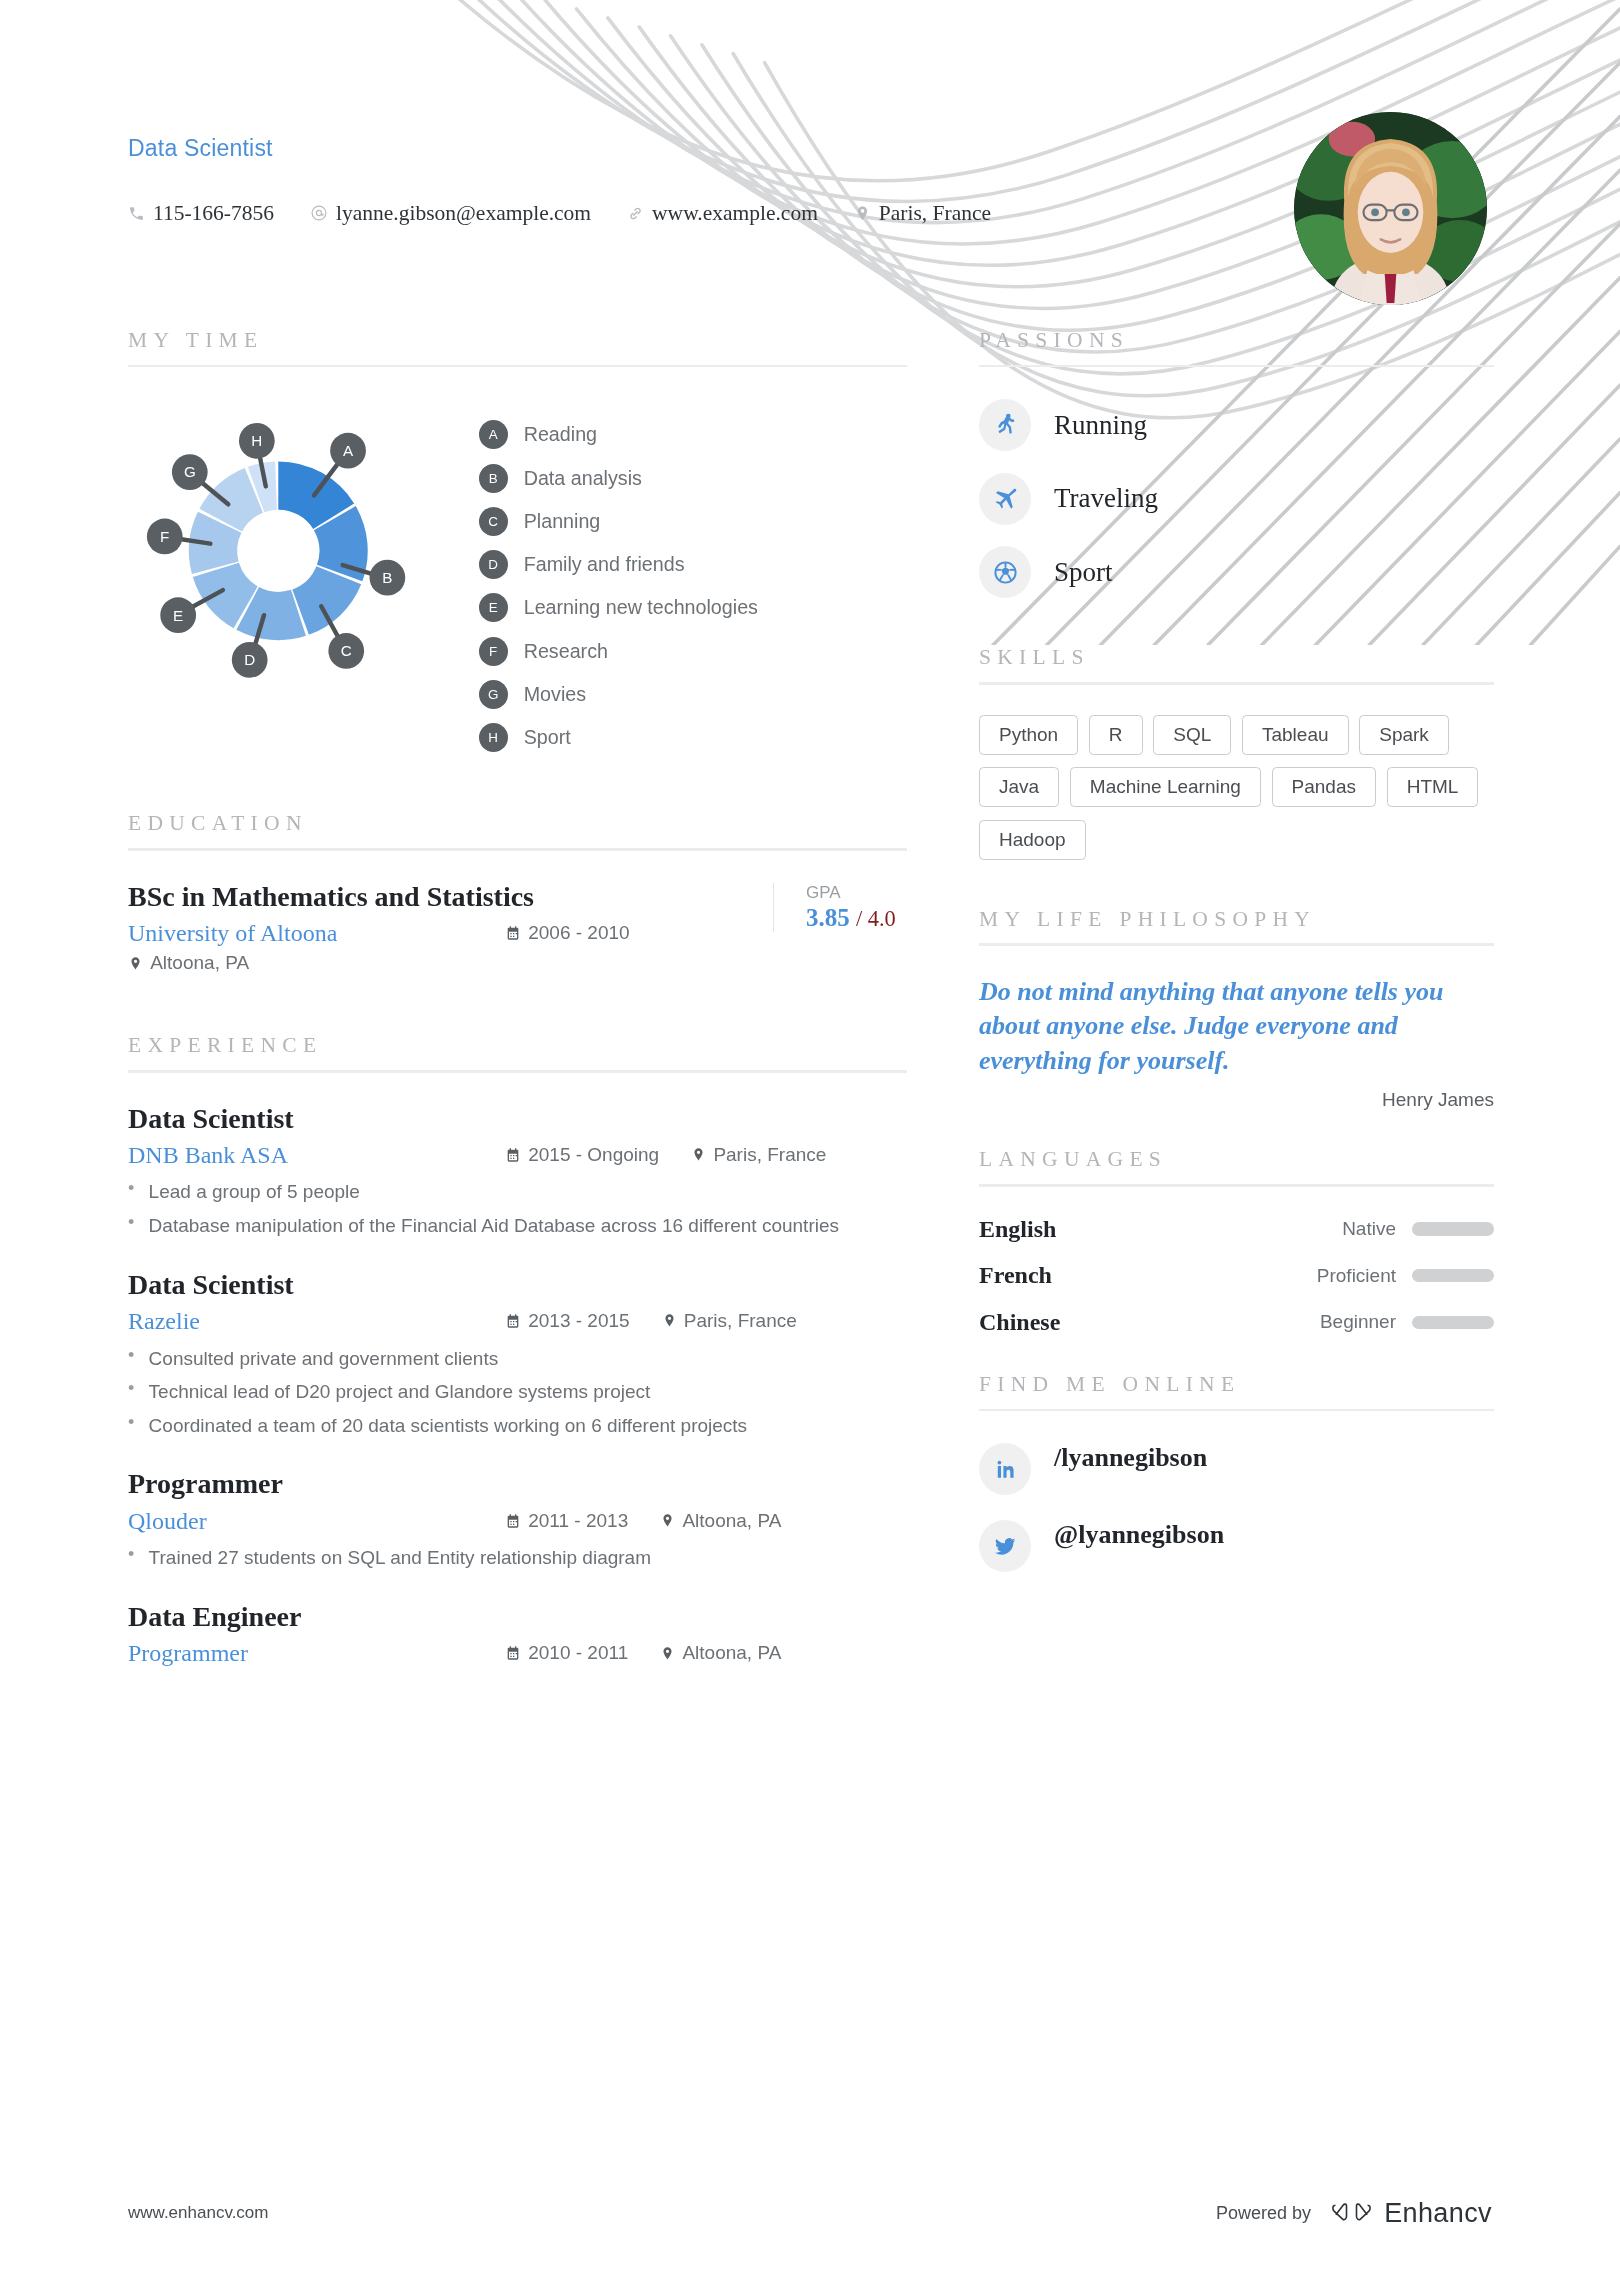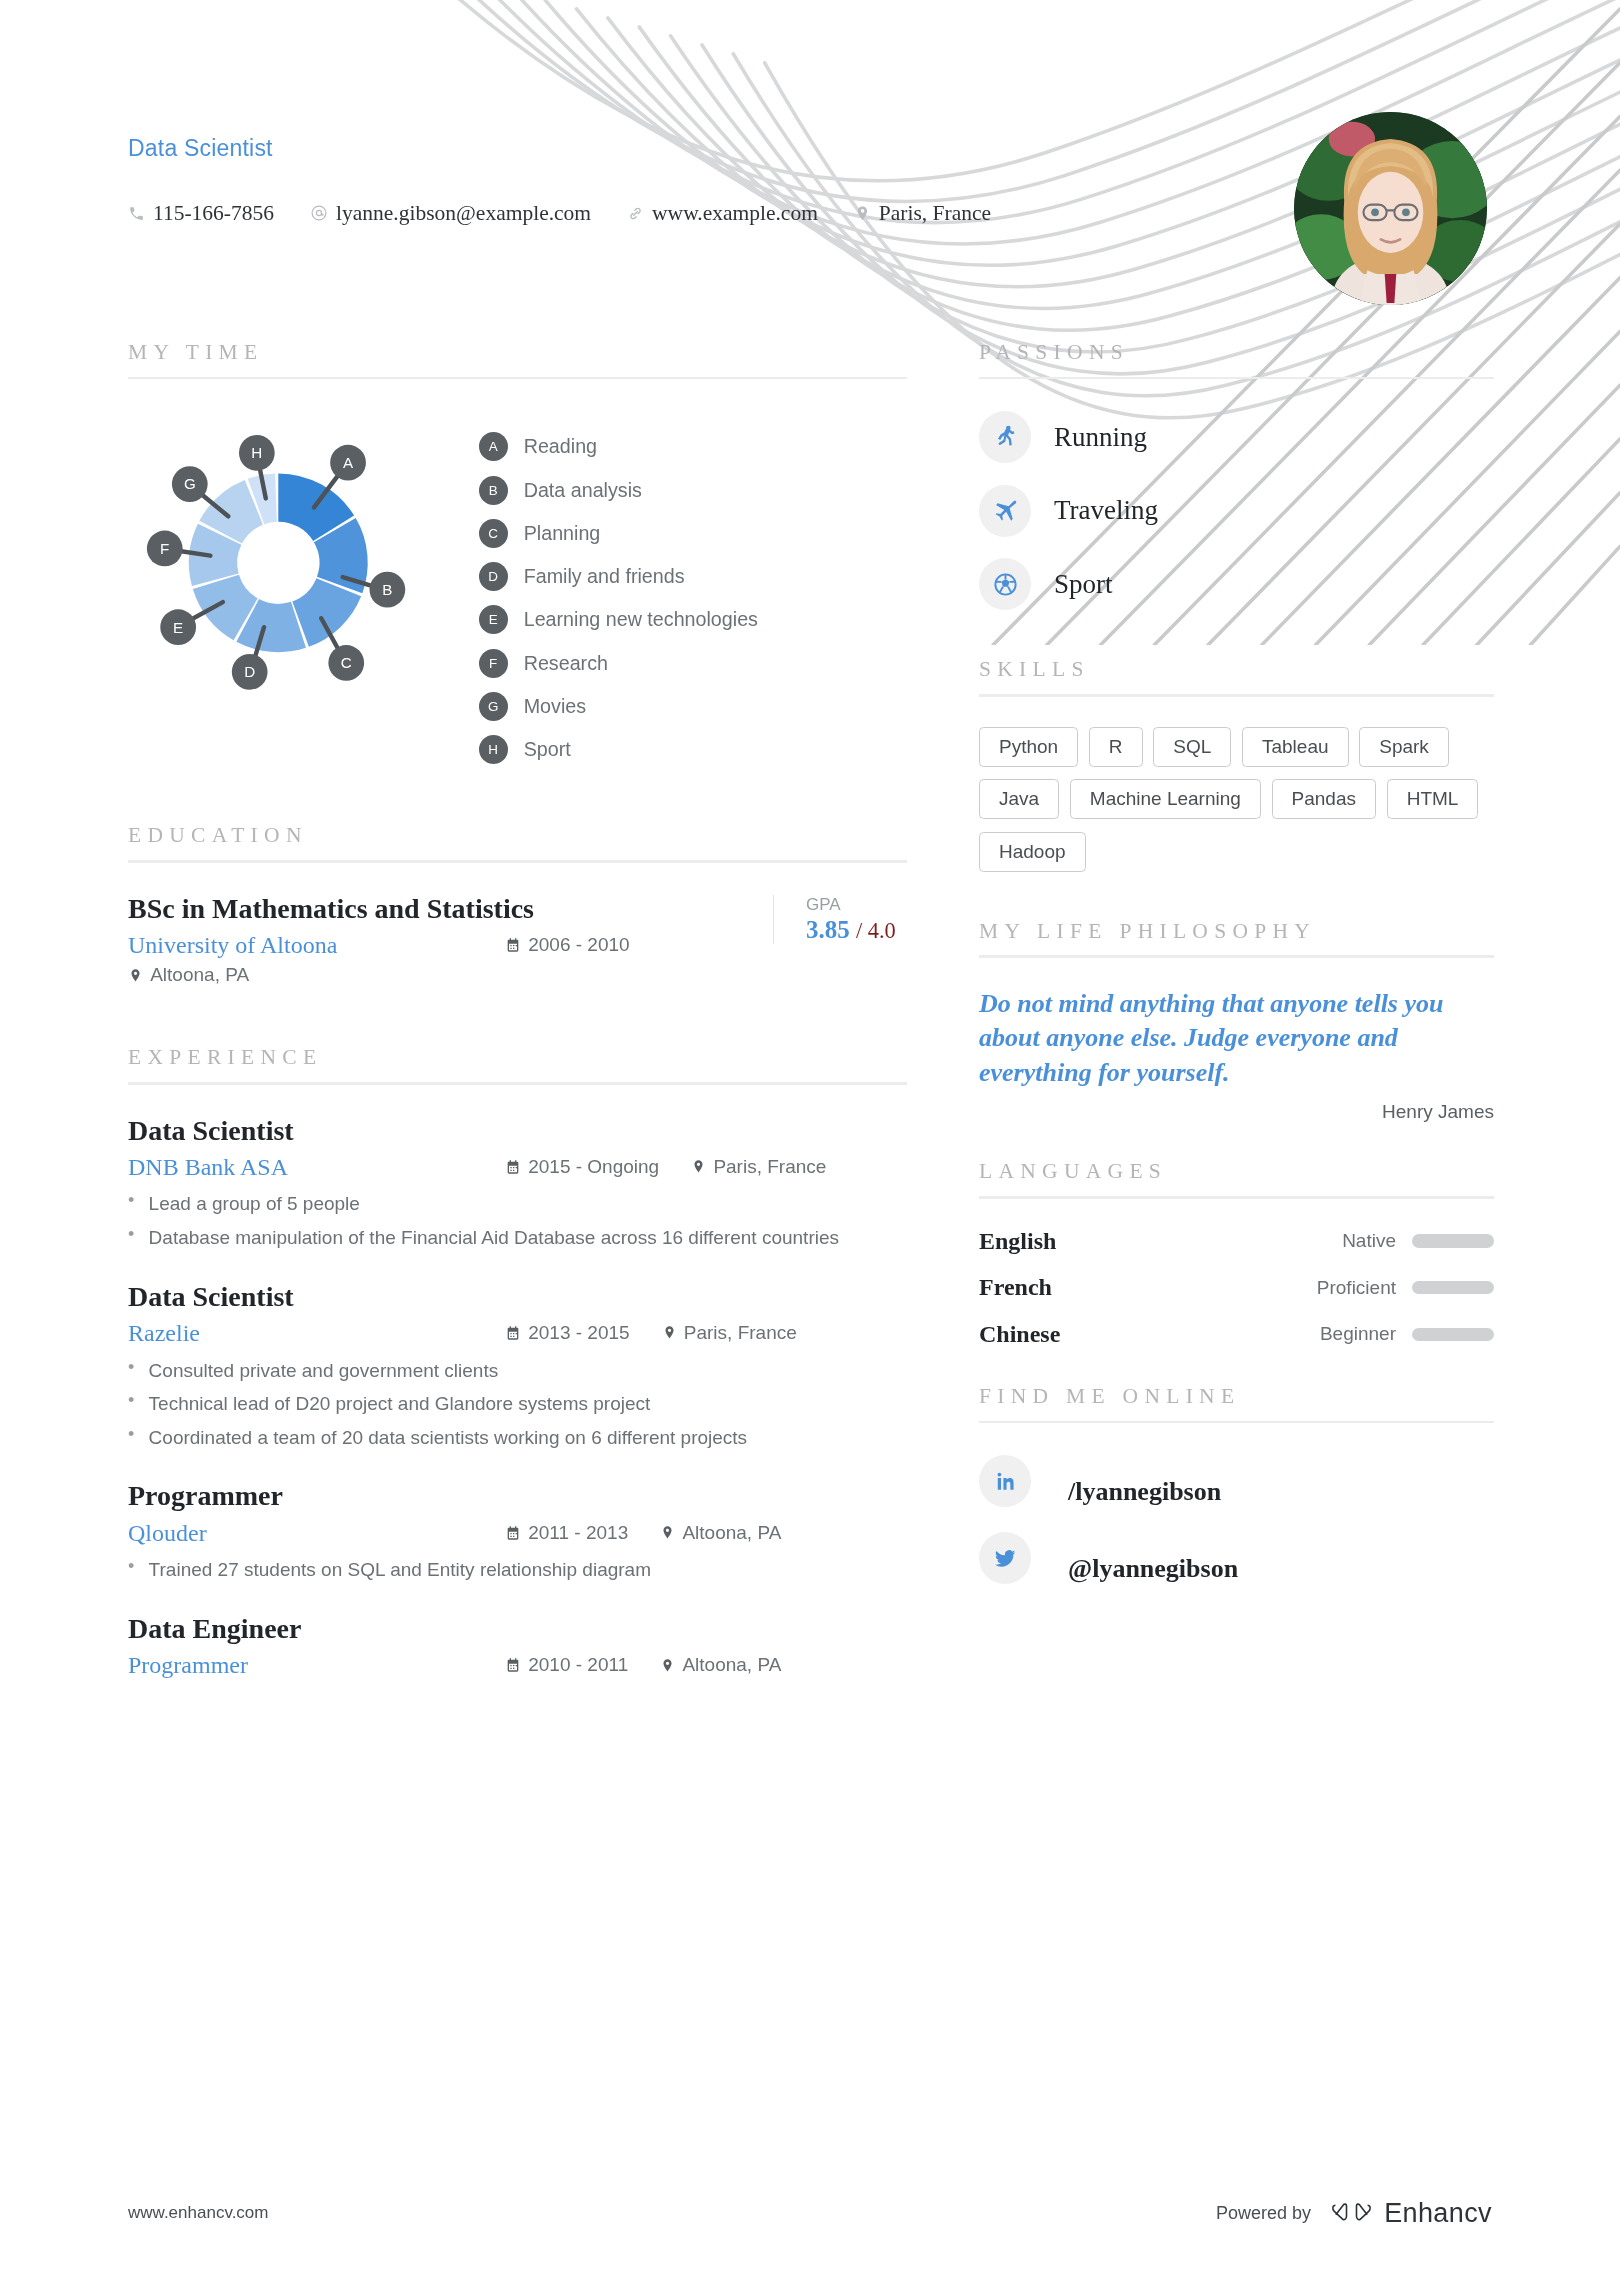--- a/index.html
+++ b/index.html
@@ -81,21 +81,21 @@
     font-family: "Liberation Serif", serif;
     font-size: 21.5px;
     color: #2e3338;
     white-space: nowrap;
   }
   .contact-item .ic { color: #b9bcc0; display: inline-flex; }
 
   
   .columns {
     position: absolute;
-    top: 340px;
+    top: 328px;
     left: 0;
     width: 100%;
     display: flex;
     z-index: 3;
   }
   .col-left { width: 779px; margin-left: 128px; }
   .col-right { width: 515px; margin-left: 72px; }
 
   
   .sec-title {
@@ -308,21 +308,21 @@
     flex: 0 0 82px;
   }
   .lang-fill {
     height: 100%;
     background: #4a90d9;
     border-radius: 7.2px;
   }
 
   
   .socials { margin-top: 32px; display: flex; flex-direction: column; gap: 25px; }
-  .social-row { display: flex; align-items: flex-end; gap: 37px; }
+  .social-row { display: flex; align-items: flex-start; gap: 23px; }
   .social-icon {
     width: 52px; height: 52px;
     border-radius: 50%;
     background: #f0f0f0;
     display: flex; align-items: center; justify-content: center;
     color: #4a90d9;
     flex: 0 0 52px;
   }
   .social-handle {
     font-family: "Liberation Serif", serif;

